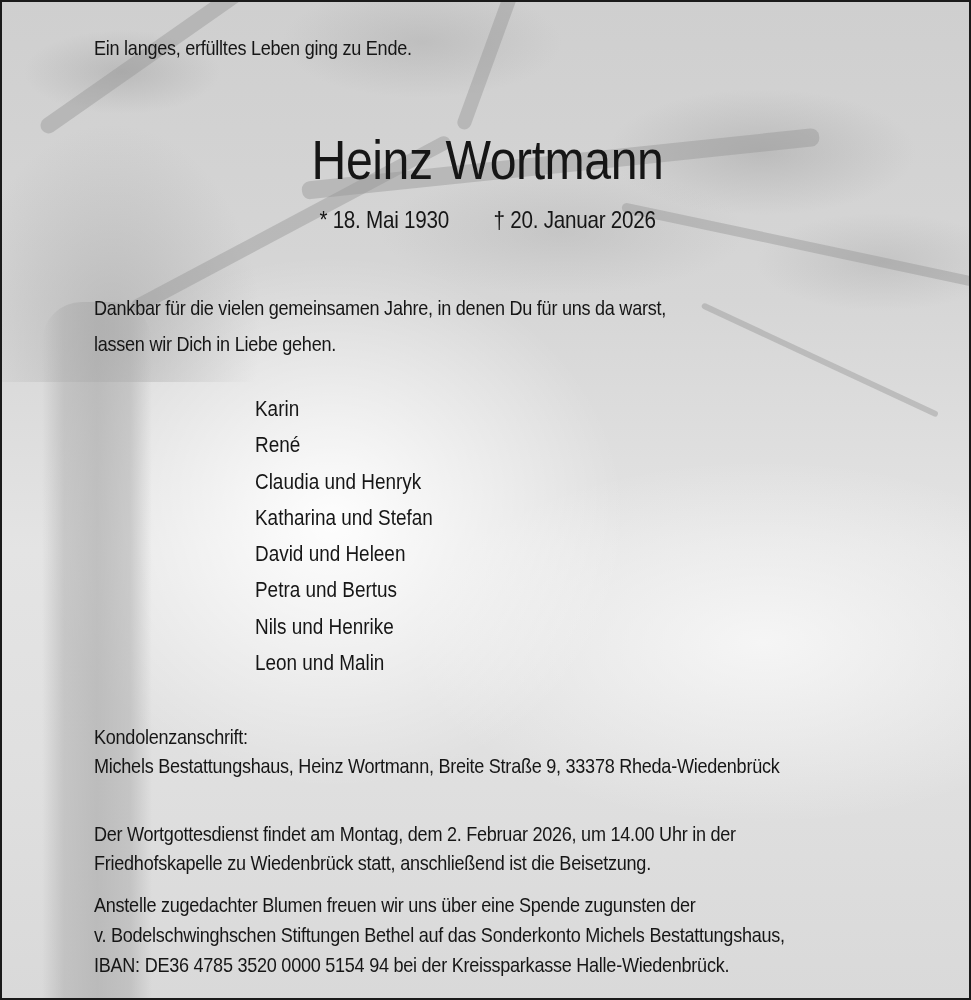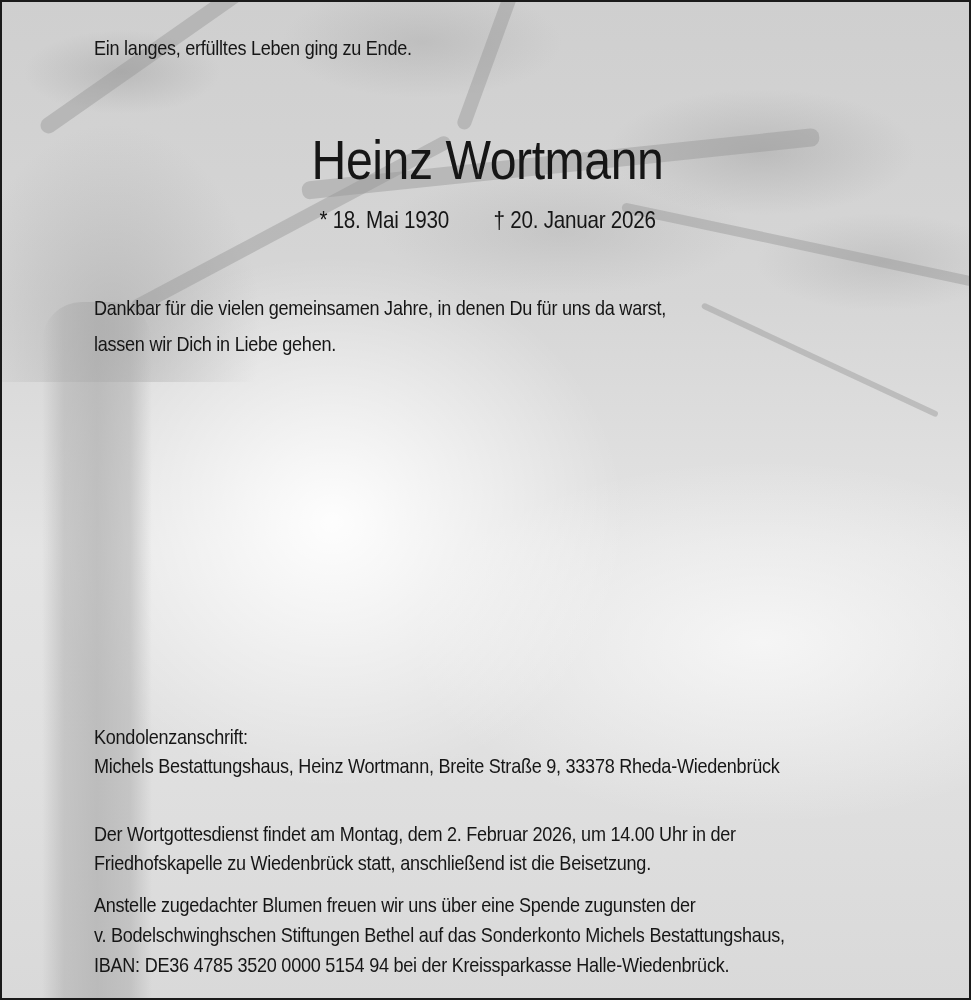--- a/index.html
+++ b/index.html
@@ -93,20 +93,30 @@
 
     <div class="t name">Heinz Wortmann</div>
 
     <div class="t dates">
       <span>* 18. Mai 1930</span><span class="gap"></span><span>† 20. Januar 2026</span>
     </div>
 
     <div class="t dank1">Dankbar für die vielen gemeinsamen Jahre, in denen Du für uns da warst,</div>
     <div class="t dank2">lassen wir Dich in Liebe gehen.</div>
 
+    <div class="col col-left">
+      <span class="mourner">Karin</span>
+      <span class="mourner">René</span>
+      <span class="mourner">Claudia und Henryk</span>
+      <span class="mourner">Katharina und Stefan</span>
+      <span class="mourner">David und Heleen</span>
+      <span class="mourner">Petra und Bertus</span>
+      <span class="mourner">Nils und Henrike</span>
+      <span class="mourner">Leon und Malin</span>
+    </div>
 
 
     <div class="t kond-label">Kondolenzanschrift:</div>
     <div class="t kond-addr">Michels Bestattungshaus, Heinz Wortmann, Breite Straße 9, 33378 Rheda-Wiedenbrück</div>
 
     <div class="t svc1">Der Wortgottesdienst findet am Montag, dem 2. Februar 2026, um 14.00 Uhr in der</div>
     <div class="t svc2">Friedhofskapelle zu Wiedenbrück statt, anschließend ist die Beisetzung.</div>
 
     <div class="t don1">Anstelle zugedachter Blumen freuen wir uns über eine Spende zugunsten der</div>
     <div class="t don2">v. Bodelschwinghschen Stiftungen Bethel auf das Sonderkonto Michels Bestattungshaus,</div>

